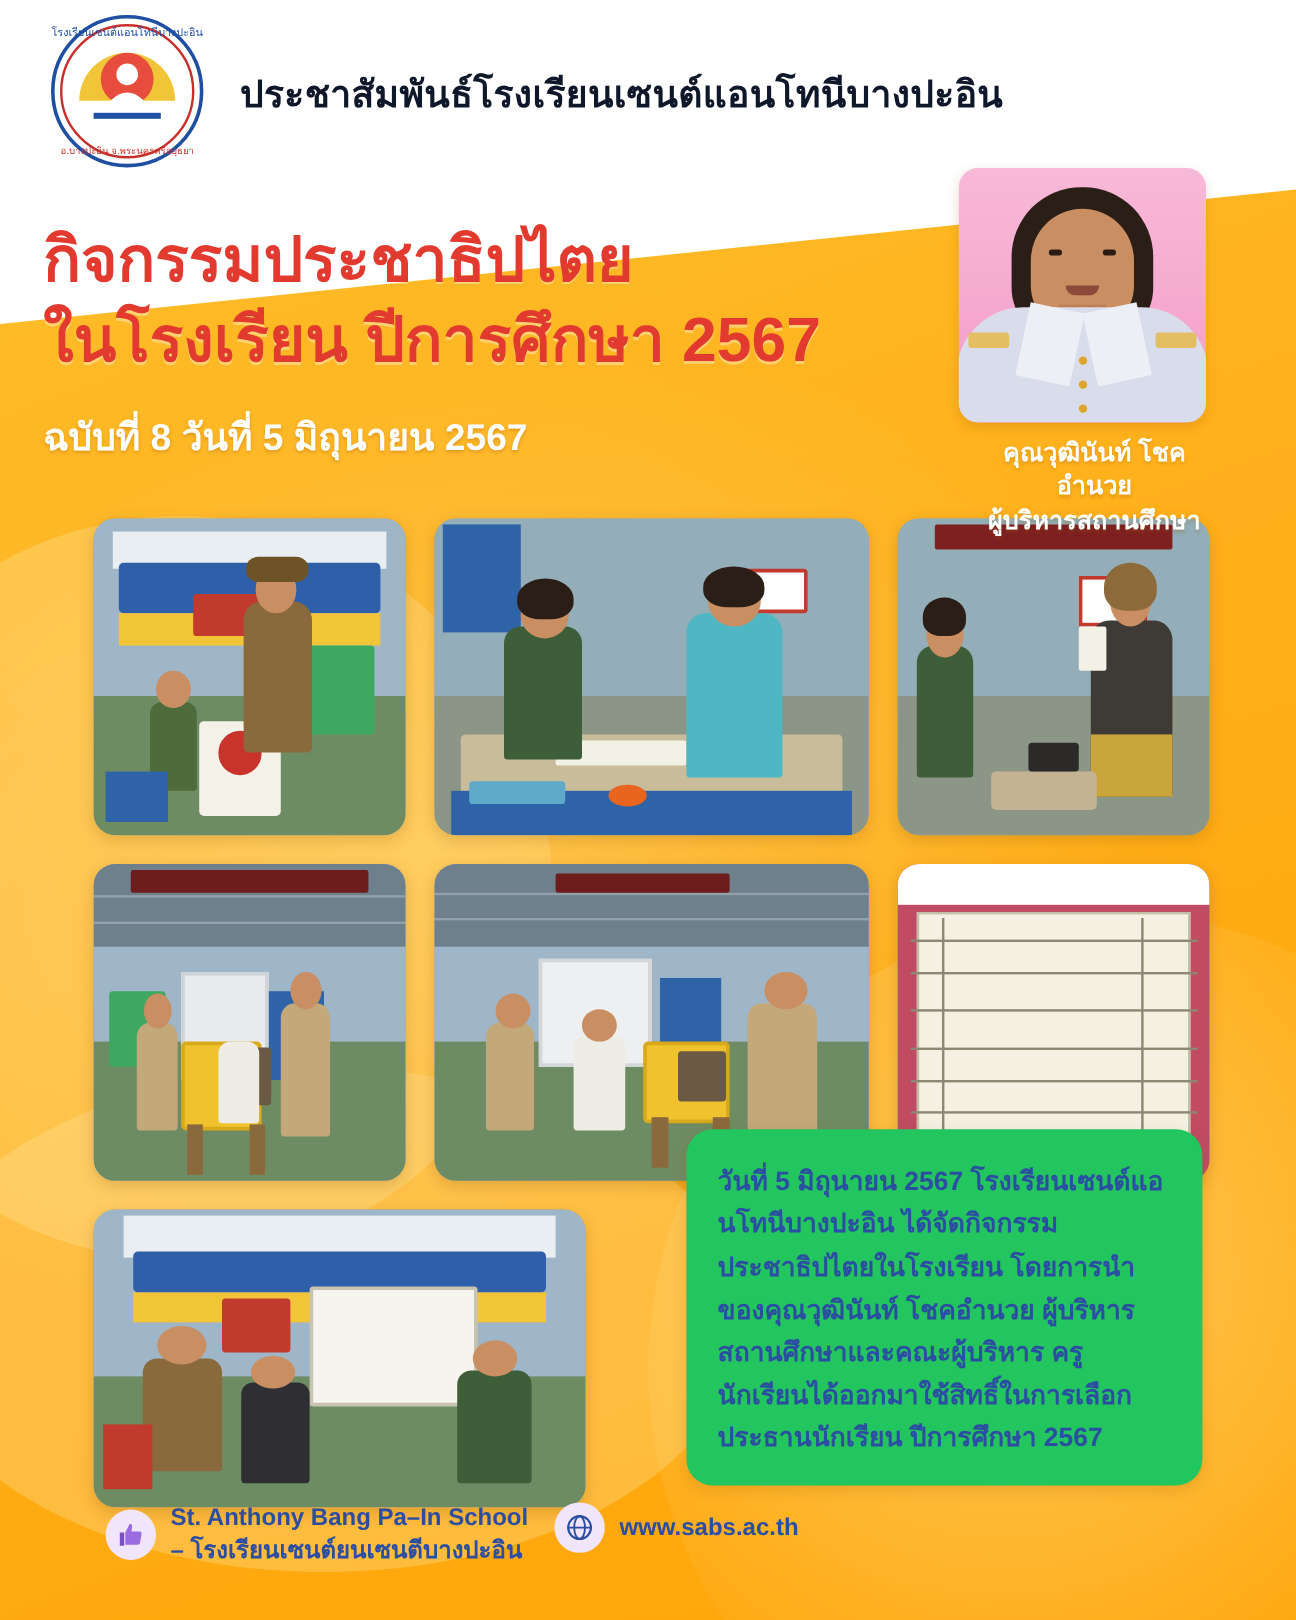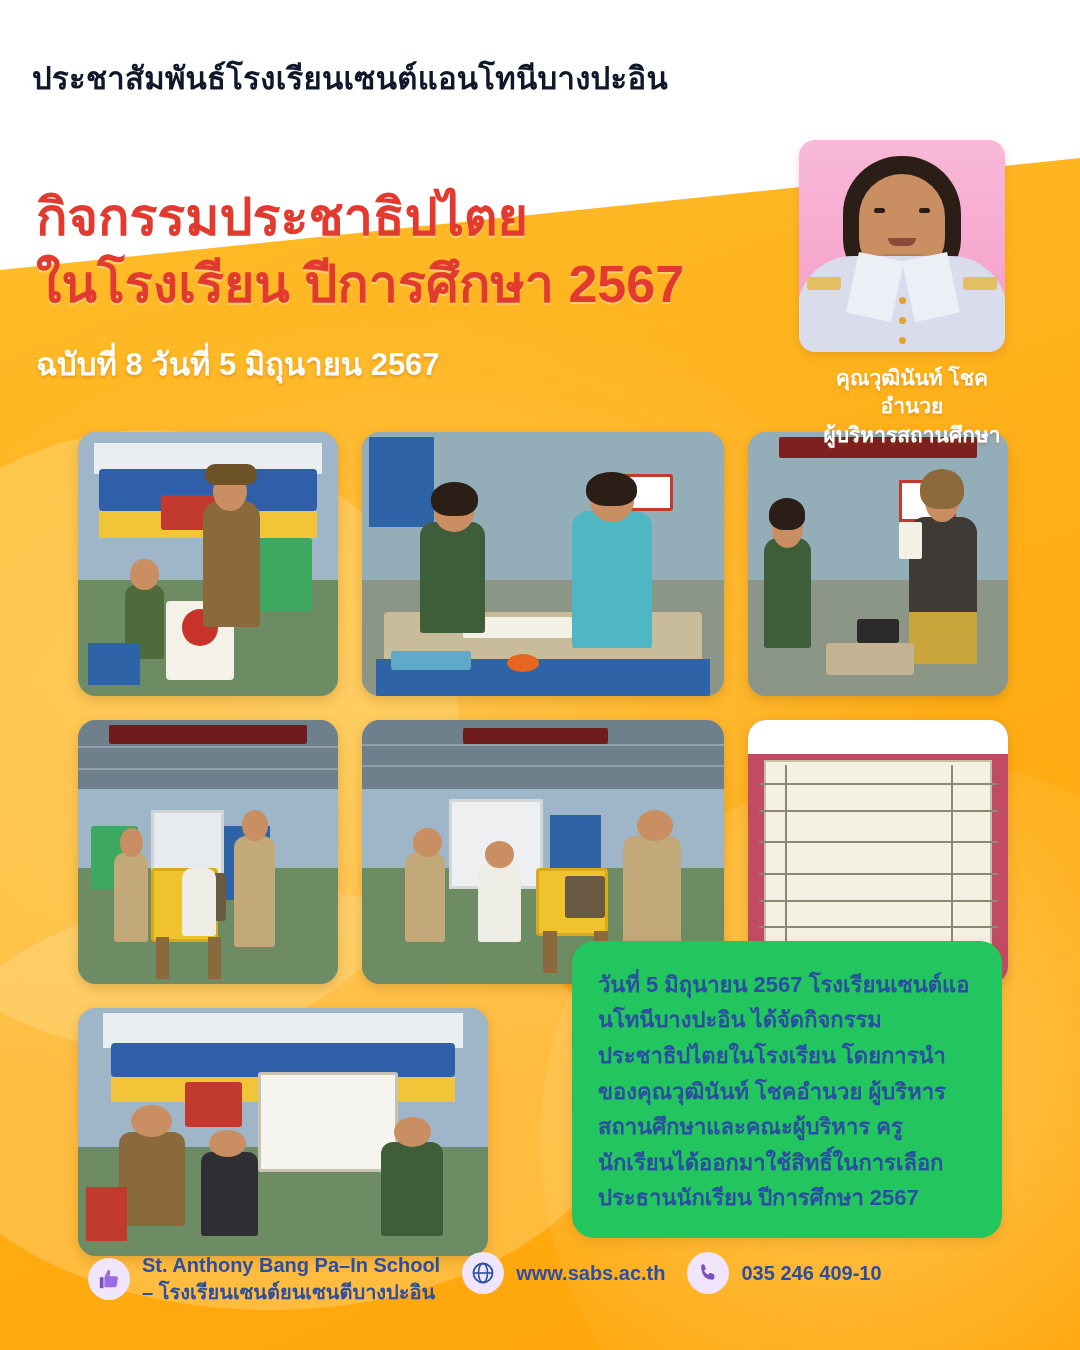--- a/index.html
+++ b/index.html
@@ -262,20 +262,33 @@
 <body>
 
 <div class="bg-base"></div>
 <div class="bg-soft-left"></div>
 <div class="bg-soft-bottom"></div>
 <div class="bg-swoosh1"></div>
 <div class="bg-swoosh2"></div>
 <div class="bg-corner-white"></div>
 
 <div class="header">
+  <div class="logo">
+    <svg width="168" height="132" viewBox="0 0 168 132" aria-hidden="true">
+      <circle cx="84" cy="66" r="62" fill="#ffffff" stroke="#1F4FA3" stroke-width="3"></circle>
+      <circle cx="84" cy="66" r="55" fill="#ffffff" stroke="#C9302C" stroke-width="2"></circle>
+      <path d="M44 74 A40 40 0 0 1 124 74 Z" fill="#F2C437"></path>
+      <circle cx="84" cy="56" r="22" fill="#E74C3C"></circle>
+      <circle cx="84" cy="52" r="9" fill="#ffffff"></circle>
+      <path d="M70 74 Q84 60 98 74 L98 82 L70 82 Z" fill="#ffffff"></path>
+      <rect x="56" y="84" width="56" height="5" fill="#1F4FA3"></rect>
+      <text x="84" y="20" font-size="9" fill="#1F4FA3" text-anchor="middle" font-family="Liberation Sans, sans-serif">โรงเรียนเซนต์แอนโทนีบางปะอิน</text>
+      <text x="84" y="118" font-size="8" fill="#C9302C" text-anchor="middle" font-family="Liberation Sans, sans-serif">อ.บางปะอิน จ.พระนครศรีอยุธยา</text>
+    </svg>
+  </div>
   <div class="header-title">ประชาสัมพันธ์โรงเรียนเซนต์แอนโทนีบางปะอิน</div>
 </div>
 
 <div class="hero">
   <h1>
     <span>กิจกรรมประชาธิปไตย</span><br>
     <span>ในโรงเรียน ปีการศึกษา 2567</span>
   </h1>
   <div class="issue">ฉบับที่ 8 วันที่ 5 มิถุนายน 2567</div>
 </div>
@@ -463,21 +476,13 @@
     <div class="f-icon">
       <svg width="24" height="24" viewBox="0 0 24 24" aria-hidden="true">
         <circle cx="12" cy="12" r="9.5" fill="none" stroke="#2B4EA2" stroke-width="1.8"></circle>
         <ellipse cx="12" cy="12" rx="4.5" ry="9.5" fill="none" stroke="#2B4EA2" stroke-width="1.6"></ellipse>
         <line x1="2.5" y1="12" x2="21.5" y2="12" stroke="#2B4EA2" stroke-width="1.6"></line>
       </svg>
     </div>
     <div class="f-text">www.sabs.ac.th</div>
   </div>
 
-  <div class="f-item">
-    <div class="f-icon">
-      <svg width="22" height="22" viewBox="0 0 24 24" aria-hidden="true">
-        <path d="M6.6 2.5c.8 0 1.5.5 1.8 1.3l1 2.7c.3.8 0 1.7-.7 2.1l-1.1.7c.9 2 2.6 3.7 4.6 4.6l.7-1.1c.5-.7 1.4-1 2.1-.7l2.7 1c.8.3 1.3 1 1.3 1.8v2.4c0 1.2-1 2.2-2.2 2.1C9.2 19 5 14.8 4.5 4.7 4.4 3.5 5.4 2.5 6.6 2.5z" fill="#7A4FC0"></path>
-      </svg>
-    </div>
-    <div class="f-text">035 246 409-10</div>
-  </div>
 </div>
 
 </body></html>

